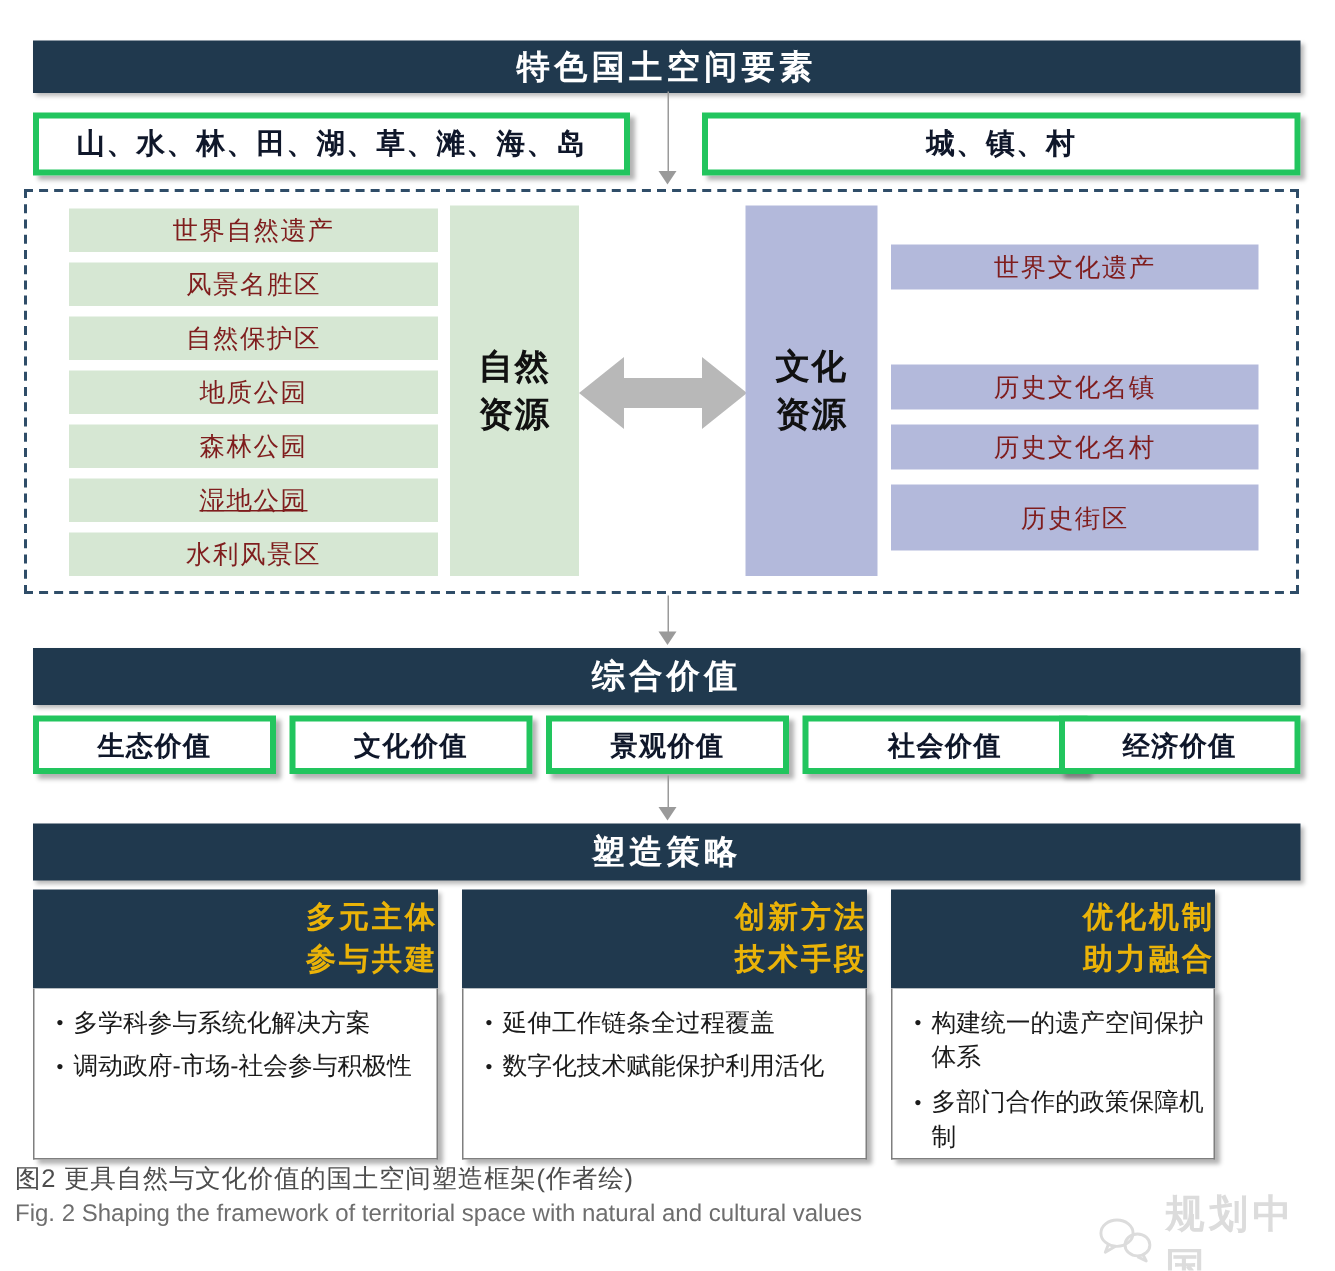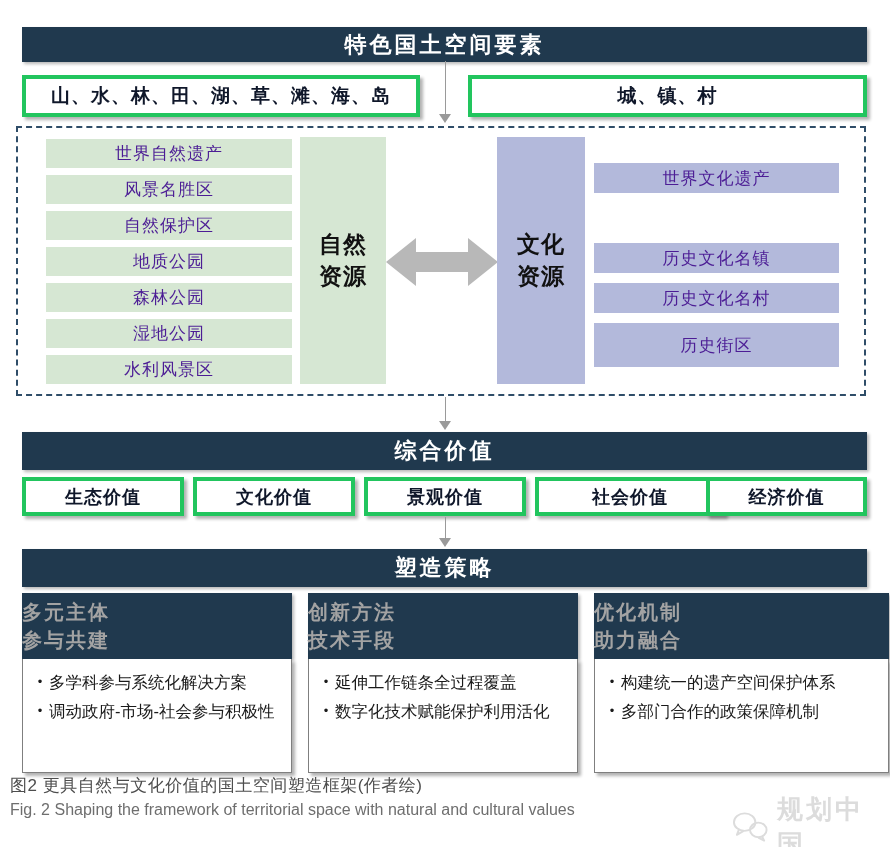--- a/index.html
+++ b/index.html
@@ -21,21 +21,21 @@
     font-weight:bold; font-size:19px; color:#0f172a;
     box-shadow:3px 3px 3px rgba(0,0,0,0.30);
     letter-spacing:1px;
   }
 
   
   .dashed-box { position:absolute; border:2px dashed #2f4d68; background:#ffffff; }
 
   .green-item, .purple-item {
     position:absolute; display:flex; align-items:center; justify-content:center;
-    font-size:17px; color:#4c1d95; letter-spacing:1px;
+    font-size:17px; color:#7f1d1d; letter-spacing:1px;
   }
   .green-item  { background:#d6e7d3; }
   .purple-item { background:#b3b9db; }
 
   .vbox {
     position:absolute; display:flex; align-items:center; justify-content:center;
     font-weight:bold; font-size:23px; line-height:1.35;
     color:#111111; letter-spacing:1px;
   }
   .vbox.green  { background:#d6e7d3; }
@@ -48,22 +48,22 @@
     position:absolute; bottom:0; left:50%; transform:translateX(-50%);
     width:0; height:0; border-left:6px solid transparent;
     border-right:6px solid transparent; border-top:9px solid #9a9a9a;
   }
 
   .dbl-arrow { position:absolute; }
 
   
   .strategy-col { position:absolute; }
   .strategy-head {
-    background:#20394e; color:#a3a3a3; font-weight:bold; font-size:20px;
-    text-align:left; line-height:1.4; padding:5px 0; letter-spacing:2px;
+    background:#20394e; color:#eab308; font-weight:bold; font-size:20px;
+    text-align:right; line-height:1.4; padding:5px 0; letter-spacing:2px;
     box-shadow:2px 2px 3px rgba(0,0,0,0.28);
   }
   .strategy-body {
     background:#ffffff; border:1.5px solid #7f7f7f; border-top:none;
     height:114px; padding:12px 6px 0 8px;
     box-shadow:3px 3px 3px rgba(0,0,0,0.30);
   }
   .bullet-row { display:flex; font-size:16.5px; color:#1a1a1a; line-height:1.42; margin-bottom:6px; }
   .bullet-row .dot { width:18px; flex:0 0 18px; text-align:center; font-size:13px; padding-top:2px; }
 
@@ -106,21 +106,21 @@
     </div>
   <div class="green-item" style="left:46px; top:211px;  width:246px; height:29px;">
       <span>自然保护区</span>
     </div>
   <div class="green-item" style="left:46px; top:247px;  width:246px; height:29px;">
       <span>地质公园</span>
     </div>
   <div class="green-item" style="left:46px; top:283px;  width:246px; height:29px;">
       <span>森林公园</span>
     </div>
-  <div class="green-item" style="left:46px; top:319px;  width:246px; height:29px;">
+  <div class="green-item" style="left:46px; top:319px;  width:246px; height:29px;text-decoration:underline;">
       <span>湿地公园</span>
     </div>
   <div class="green-item" style="left:46px; top:355px;  width:246px; height:29px;">
       <span>水利风景区</span>
     </div>
 
   <div class="vbox green" style="left:300px; top:137px; width:86px; height:247px;">
     <span><span>自然</span><br>
     <span>资源</span></span>
   </div>
@@ -206,21 +206,21 @@
           <span class="dot">•</span>
           <span>延伸工作链条全过程覆盖</span>
         </div>
       <div class="bullet-row">
           <span class="dot">•</span>
           <span>数字化技术赋能保护利用活化</span>
         </div>
     </div>
   </div>
 
-  <div class="strategy-col" style="left:594px; top:593px; width:295px;">
+  <div class="strategy-col" style="left:594px; top:593px; width:216px;">
     <div class="strategy-head">
       <span>优化机制</span><br><span>助力融合</span>
     </div>
     <div class="strategy-body">
       <div class="bullet-row">
           <span class="dot">•</span>
           <span>构建统一的遗产空间保护体系</span>
         </div>
       <div class="bullet-row">
           <span class="dot">•</span>

